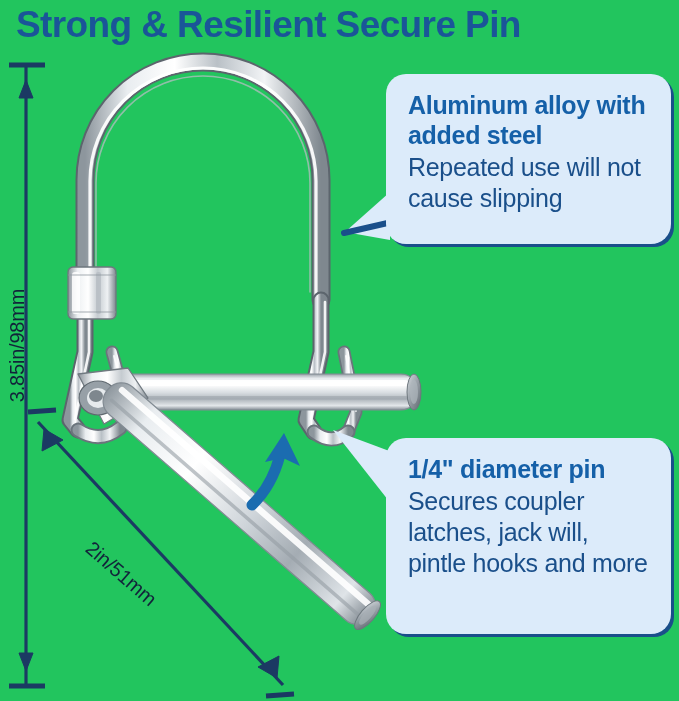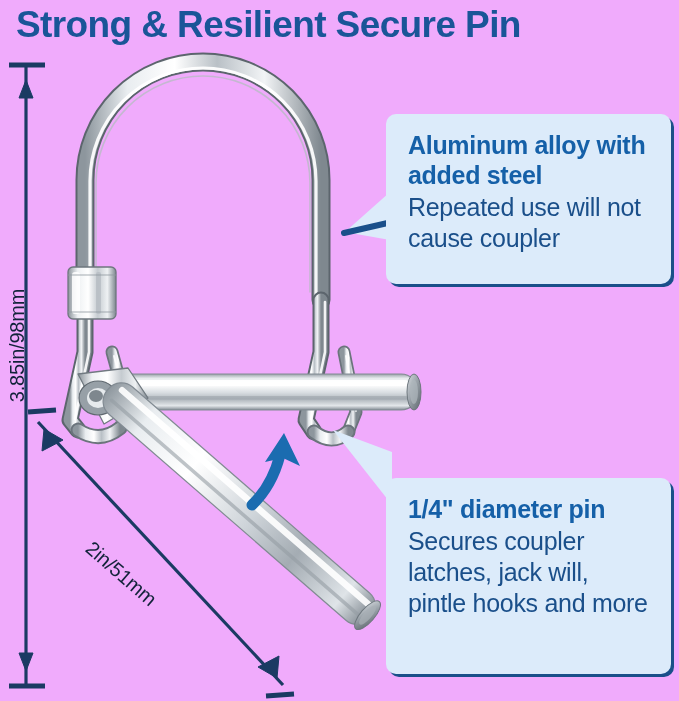--- a/index.html
+++ b/index.html
@@ -8,21 +8,21 @@
     background: #ffffff;
   }
   body {
     font-family: "Liberation Sans", sans-serif;
     -webkit-font-smoothing: antialiased;
   }
   #stage {
     position: relative;
     width: 679px;
     height: 701px;
-    background: #f0abfc;
+    background: #22c55e;
     overflow: hidden;
   }
 
   
   #title {
     position: absolute;
     left: 16px;
     top: 2px;
     width: 655px;
     height: 46px;
@@ -40,25 +40,24 @@
     left: 0;
     top: 0;
     width: 679px;
     height: 701px;
   }
 
   
   .callout {
     position: absolute;
     background: #dcebfa;
-    border-radius: 10px;
+    border-radius: 20px;
     box-sizing: border-box;
     box-shadow: 3px 3px 0 0 #1a4f8a;
     padding: 16px 18px 14px 22px;
-    margin-top: 40px;
   }
   .callout .c-title {
     color: #1560a8;
     font-weight: bold;
     font-size: 25px;
     line-height: 30px;
     letter-spacing: -0.3px;
   }
   .callout .c-body {
     color: #1a4f8a;
@@ -268,21 +267,21 @@
       <path d="M 344 233 L 392 222" stroke="#1a4f8a" stroke-width="6" stroke-linecap="round" fill="none"></path>
     </g>
 
     <g>
       <path d="M 392 452 L 392 505 L 333 430 Z" fill="#dcebfa"></path>
     </g>
   </svg>
 
   <div class="callout" id="callout-alloy">
     <div class="c-title">Aluminum alloy with added steel</div>
-    <div class="c-body">Repeated use will not cause coupler</div>
+    <div class="c-body">Repeated use will not cause slipping</div>
   </div>
 
   <div class="callout" id="callout-diameter">
     <div class="c-title">1/4" diameter pin</div>
     <div class="c-body">Secures coupler latches, jack will, pintle hooks and more</div>
   </div>
 
   <div class="dim-label" id="dim-height-label">3.85in/98mm</div>
 
   <div class="dim-label" id="dim-length-label">2in/51mm</div>

